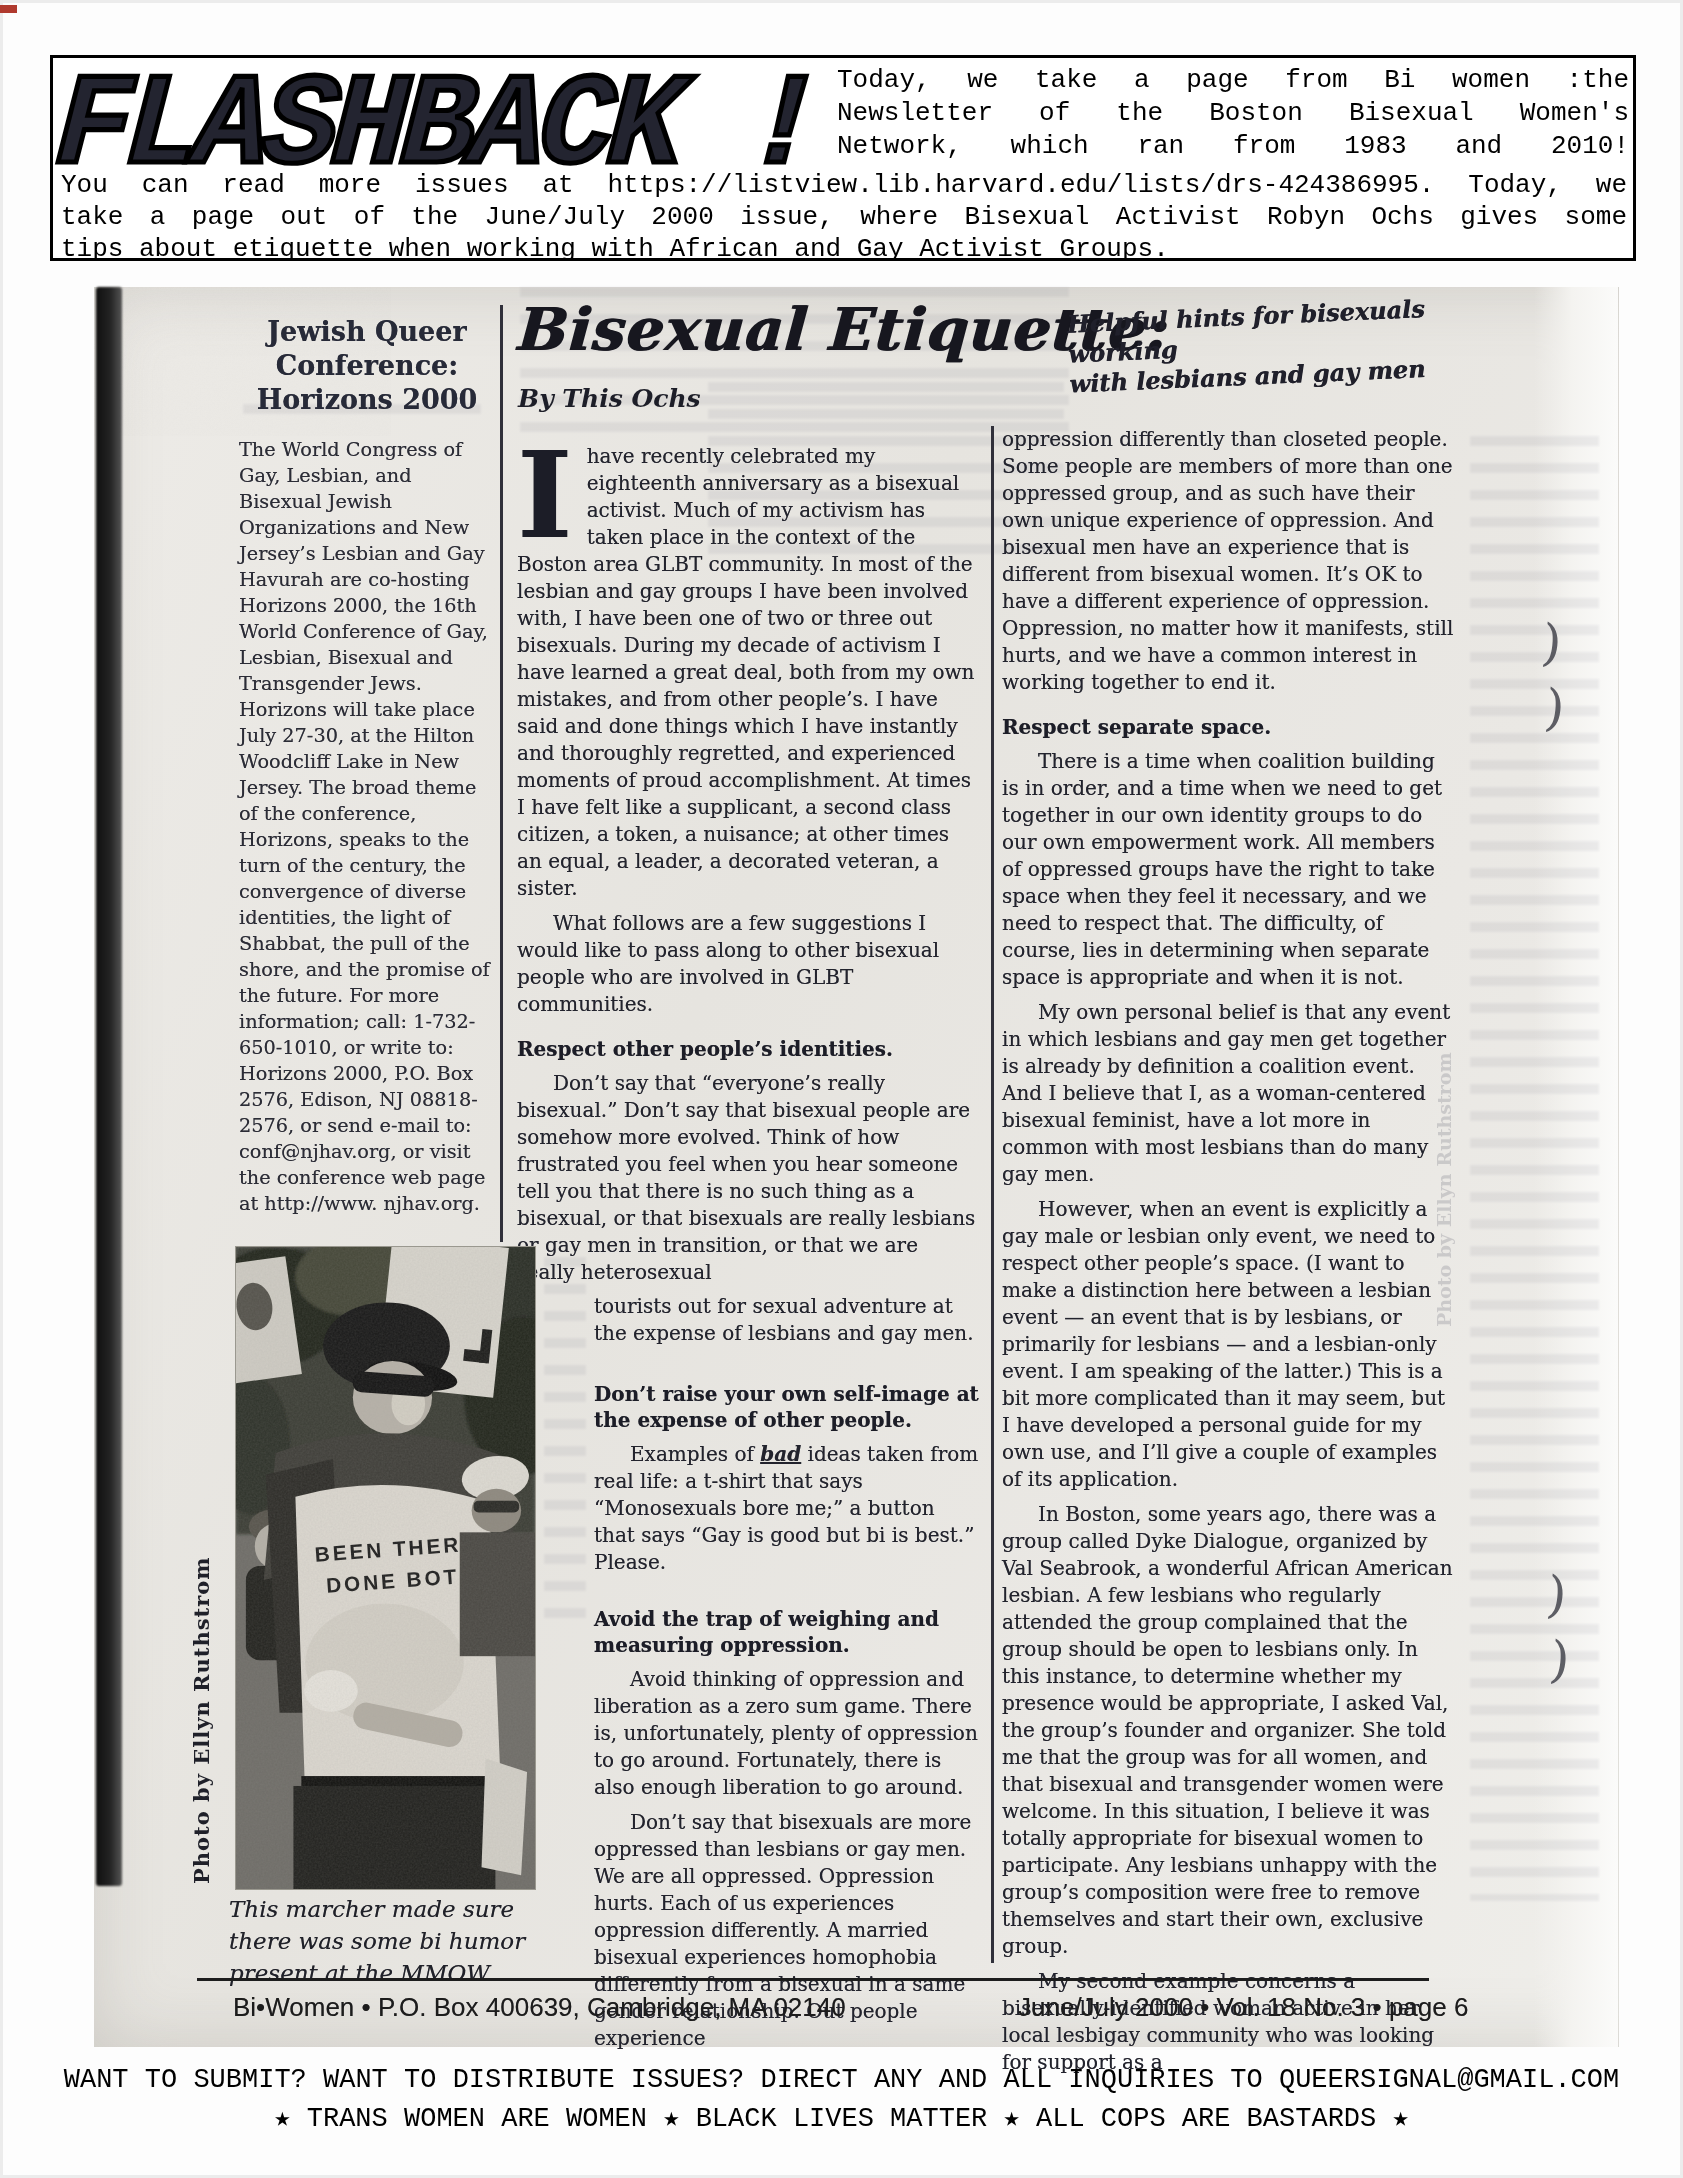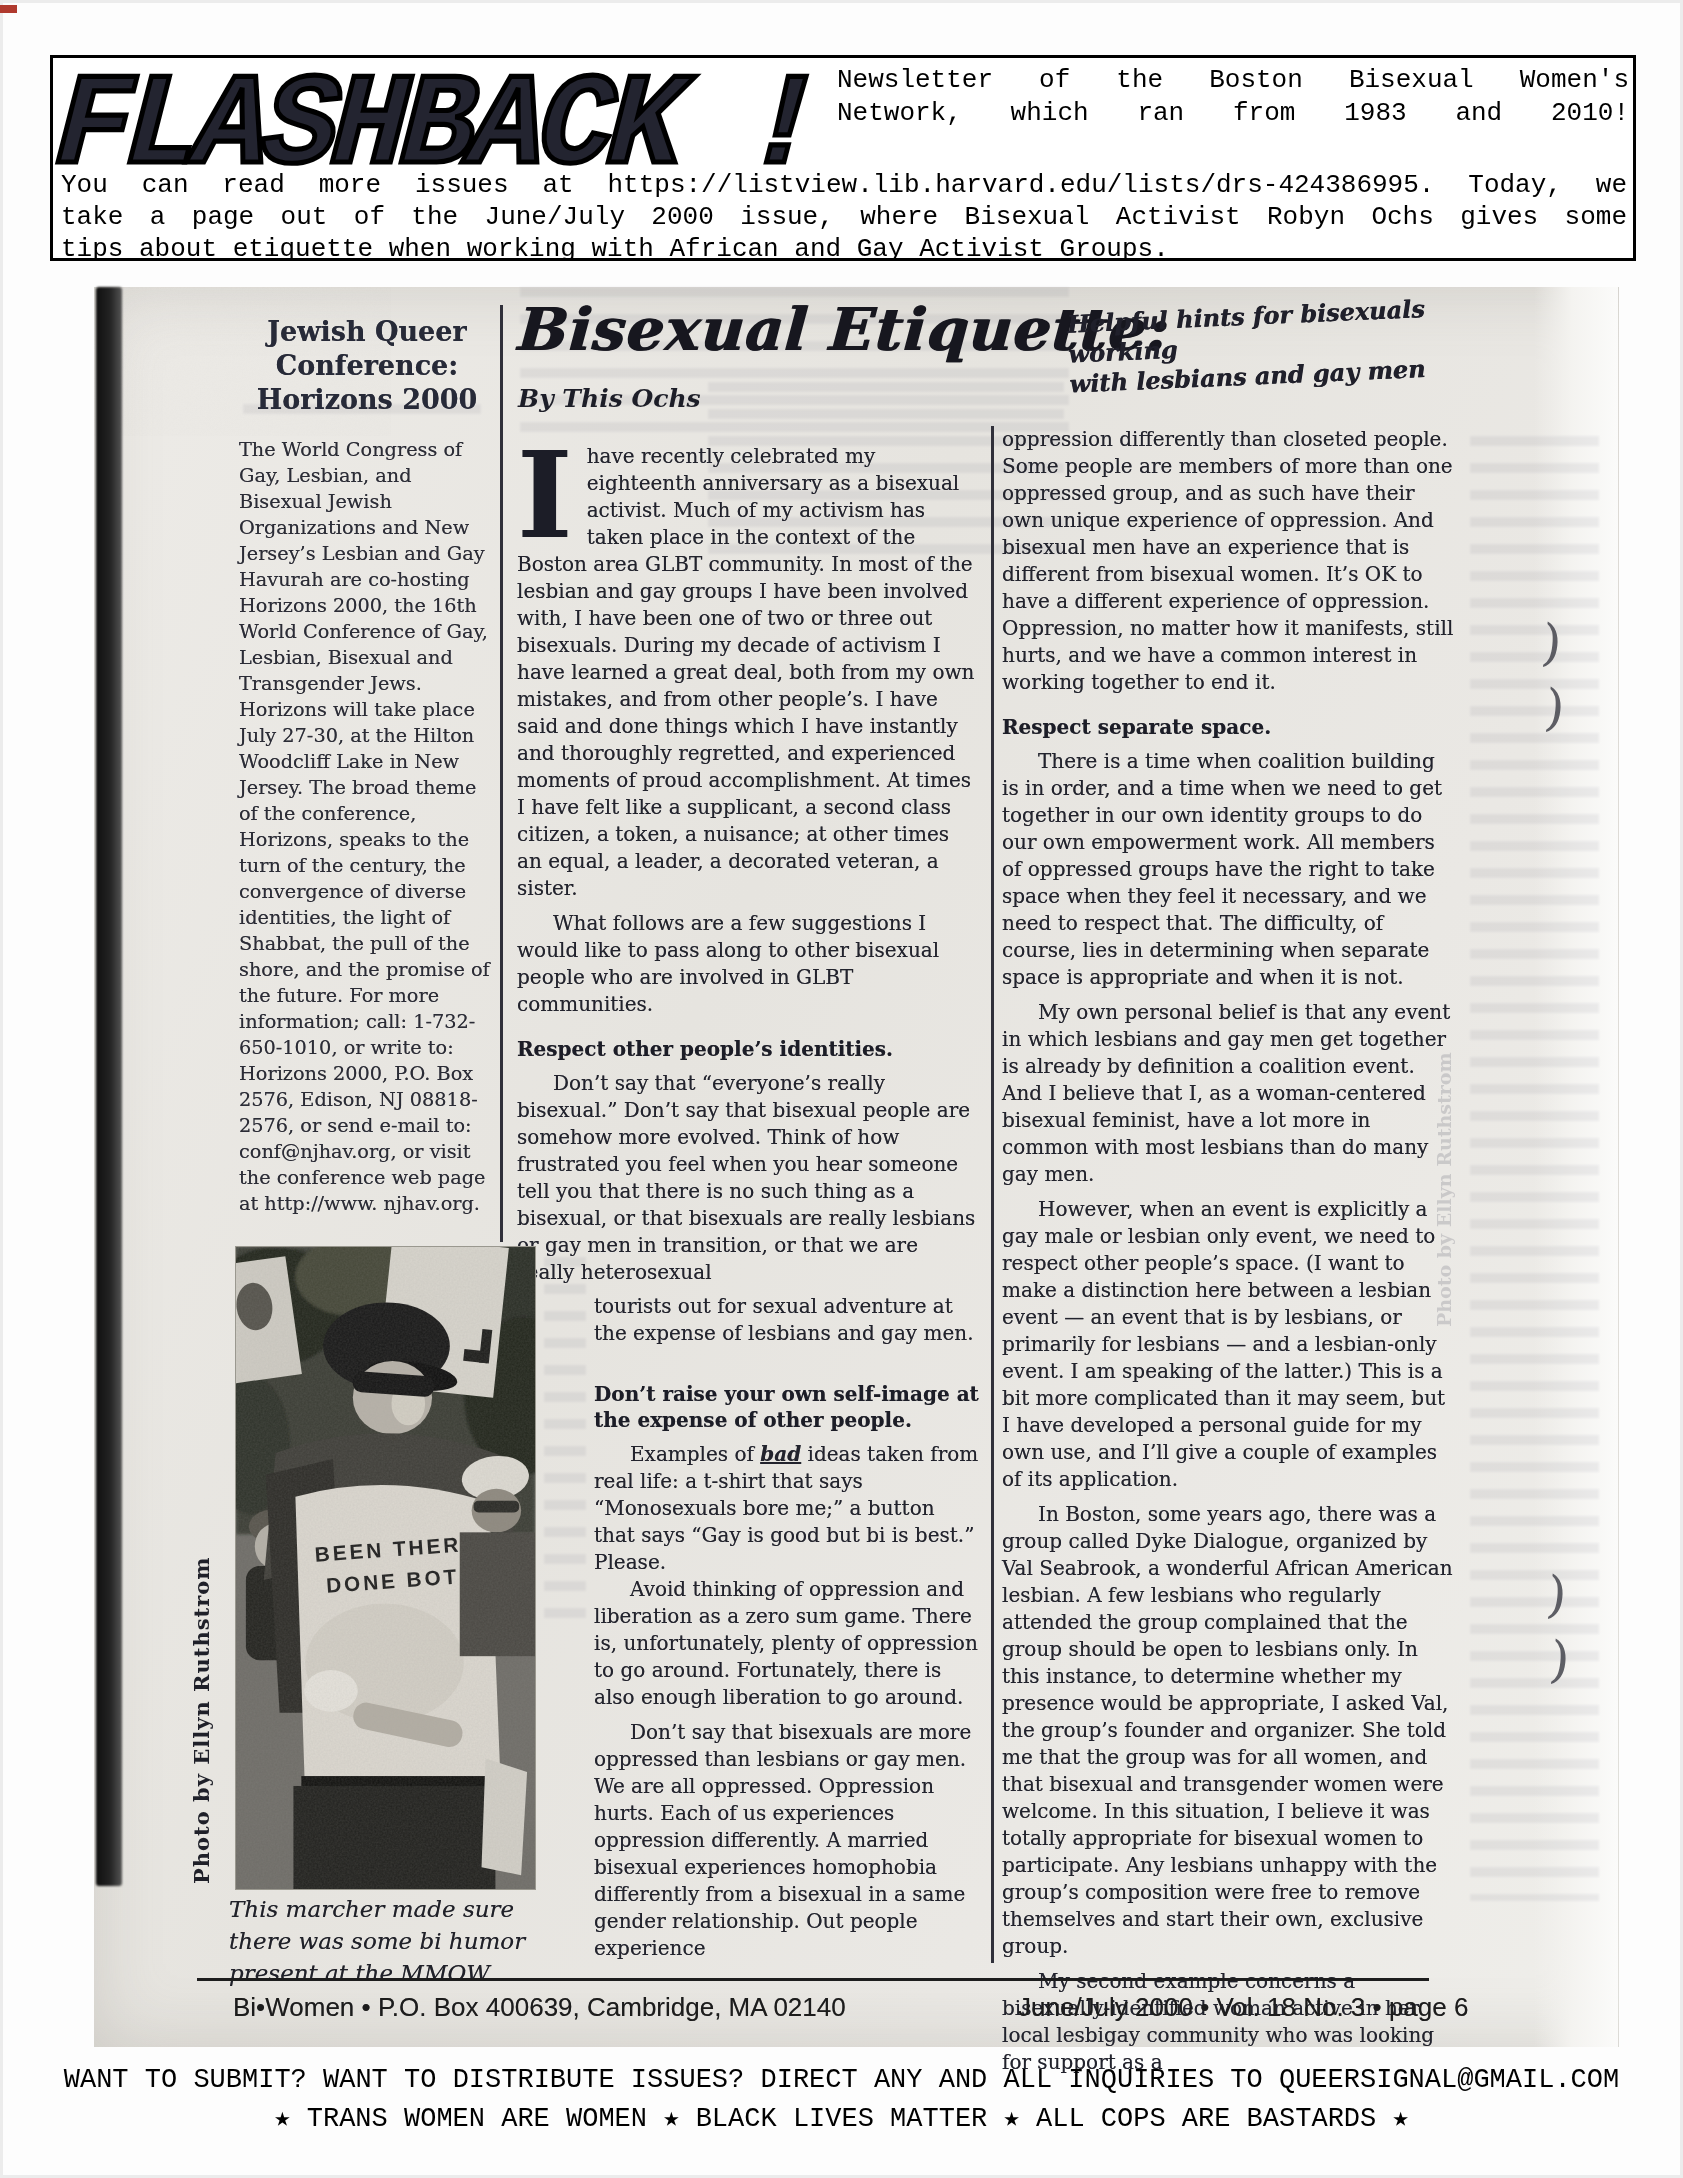--- a/index.html
+++ b/index.html
@@ -104,20 +104,21 @@
 </style>
 </head>
 <body>
 
 <div class="outer-frame"></div>
 <div class="red-mark"></div>
 
 <div class="header-box">
   <div class="flashback">FLASHBACK !</div>
   <div class="hdr-intro">
+    <div class="mono mline">Today, we take a page from Bi women :the</div>
     <div class="mono mline">Newsletter of the Boston Bisexual Women's</div>
     <div class="mono mline">Network, which ran from 1983 and 2010!</div>
   </div>
   <div class="hdr-body">
     <div class="mono mline">You can read more issues at https://listview.lib.harvard.edu/lists/drs-424386995. Today, we</div>
     <div class="mono mline">take a page out of the June/July 2000 issue, where Bisexual Activist Robyn Ochs gives some</div>
     <div class="mono mline last">tips about etiquette when working with African and Gay Activist Groups.</div>
   </div>
 </div>
 
@@ -152,20 +153,21 @@
     <p class="para"><span class="dropcap">I</span><span>have recently celebrated my eighteenth anniversary as a bisexual activist. Much of my activism has taken place in the context of the Boston area GLBT community. In most of the lesbian and gay groups I have been involved with, I have been one of two or three out bisexuals. During my decade of activism I have learned a great deal, both from my own mistakes, and from other people’s. I have said and done things which I have instantly and thoroughly regretted, and experienced moments of proud accomplishment. At times I have felt like a supplicant, a second class citizen, a token, a nuisance; at other times an equal, a leader, a decorated veteran, a sister.</span></p>
     <p class="para indent gap">What follows are a few suggestions I would like to pass along to other bisexual people who are involved in GLBT communities.</p>
     <div class="subhead">Respect other people’s identities.</div>
     <p class="para indent">Don’t say that “everyone’s really bisexual.” Don’t say that bisexual people are somehow more evolved. Think of how frustrated you feel when you hear someone tell you that there is no such thing as a bisexual, or that bisexuals are really lesbians or gay men in transition, or that we are really heterosexual</p>
   </div>
 
   <div class="col2b bodytext">
     <p class="para">tourists out for sexual adventure at the expense of lesbians and gay men.</p>
     <div class="subhead" style="margin-top:34px;">Don’t raise your own self-image at the expense of other people.</div>
     <p class="para indent"><span>Examples of </span><span class="bad">bad</span><span> ideas taken from real life: a t-shirt that says “Monosexuals bore me;” a button that says “Gay is good but bi is best.” Please.</span></p>
+    <div class="subhead" style="margin-top:30px;">Avoid the trap of weighing and measuring oppression.</div>
     <p class="para indent">Avoid thinking of oppression and liberation as a zero sum game. There is, unfortunately, plenty of oppression to go around. Fortunately, there is also enough liberation to go around.</p>
     <p class="para indent gap">Don’t say that bisexuals are more oppressed than lesbians or gay men. We are all oppressed. Oppression hurts. Each of us experiences oppression differently. A married bisexual experiences homophobia differently from a bisexual in a same gender relationship. Out people experience</p>
   </div>
 
   <div class="col3 bodytext">
     <p class="para">oppression differently than closeted people. Some people are members of more than one oppressed group, and as such have their own unique experience of oppression. And bisexual men have an experience that is different from bisexual women. It’s OK to have a different experience of oppression. Oppression, no matter how it manifests, still hurts, and we have a common interest in working together to end it.</p>
     <div class="subhead">Respect separate space.</div>
     <p class="para indent">There is a time when coalition building is in order, and a time when we need to get together in our own identity groups to do our own empowerment work. All members of oppressed groups have the right to take space when they feel it necessary, and we need to respect that. The difficulty, of course, lies in determining when separate space is appropriate and when it is not.</p>
     <p class="para indent gap">My own personal belief is that any event in which lesbians and gay men get together is already by definition a coalition event. And I believe that I, as a woman-centered bisexual feminist, have a lot more in common with most lesbians than do many gay men.</p>
     <p class="para indent gap">However, when an event is explicitly a gay male or lesbian only event, we need to respect other people’s space. (I want to make a distinction here between a lesbian event — an event that is by lesbians, or primarily for lesbians — and a lesbian-only event. I am speaking of the latter.) This is a bit more complicated than it may seem, but I have developed a personal guide for my own use, and I’ll give a couple of examples of its application.</p>

